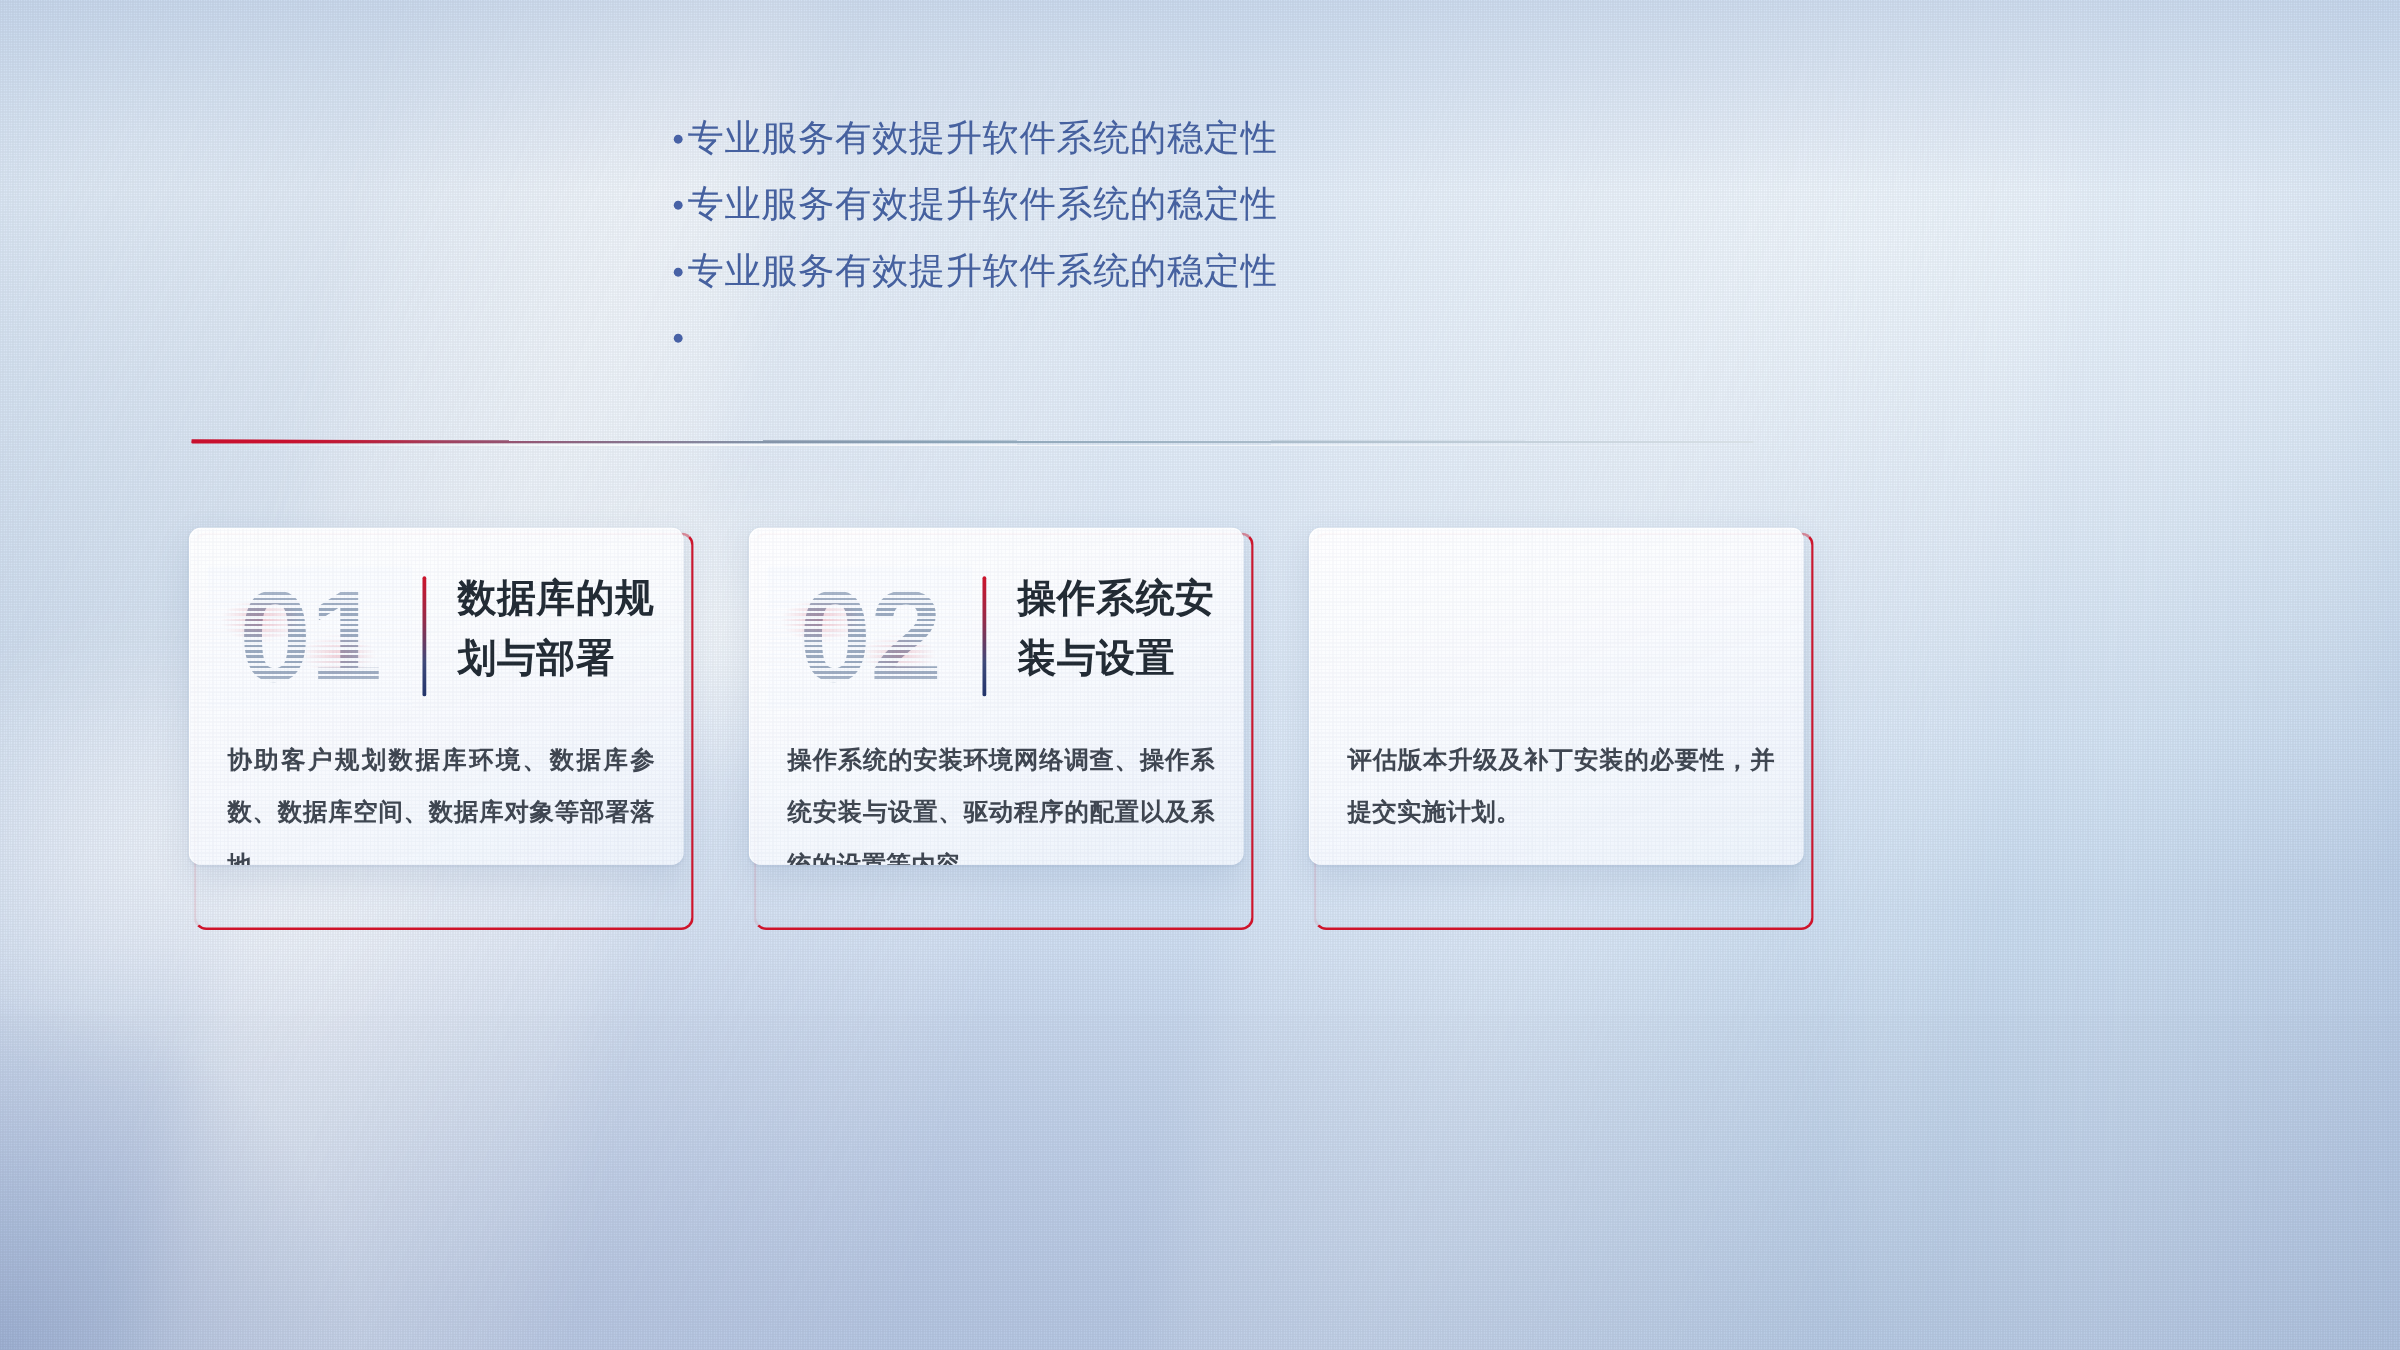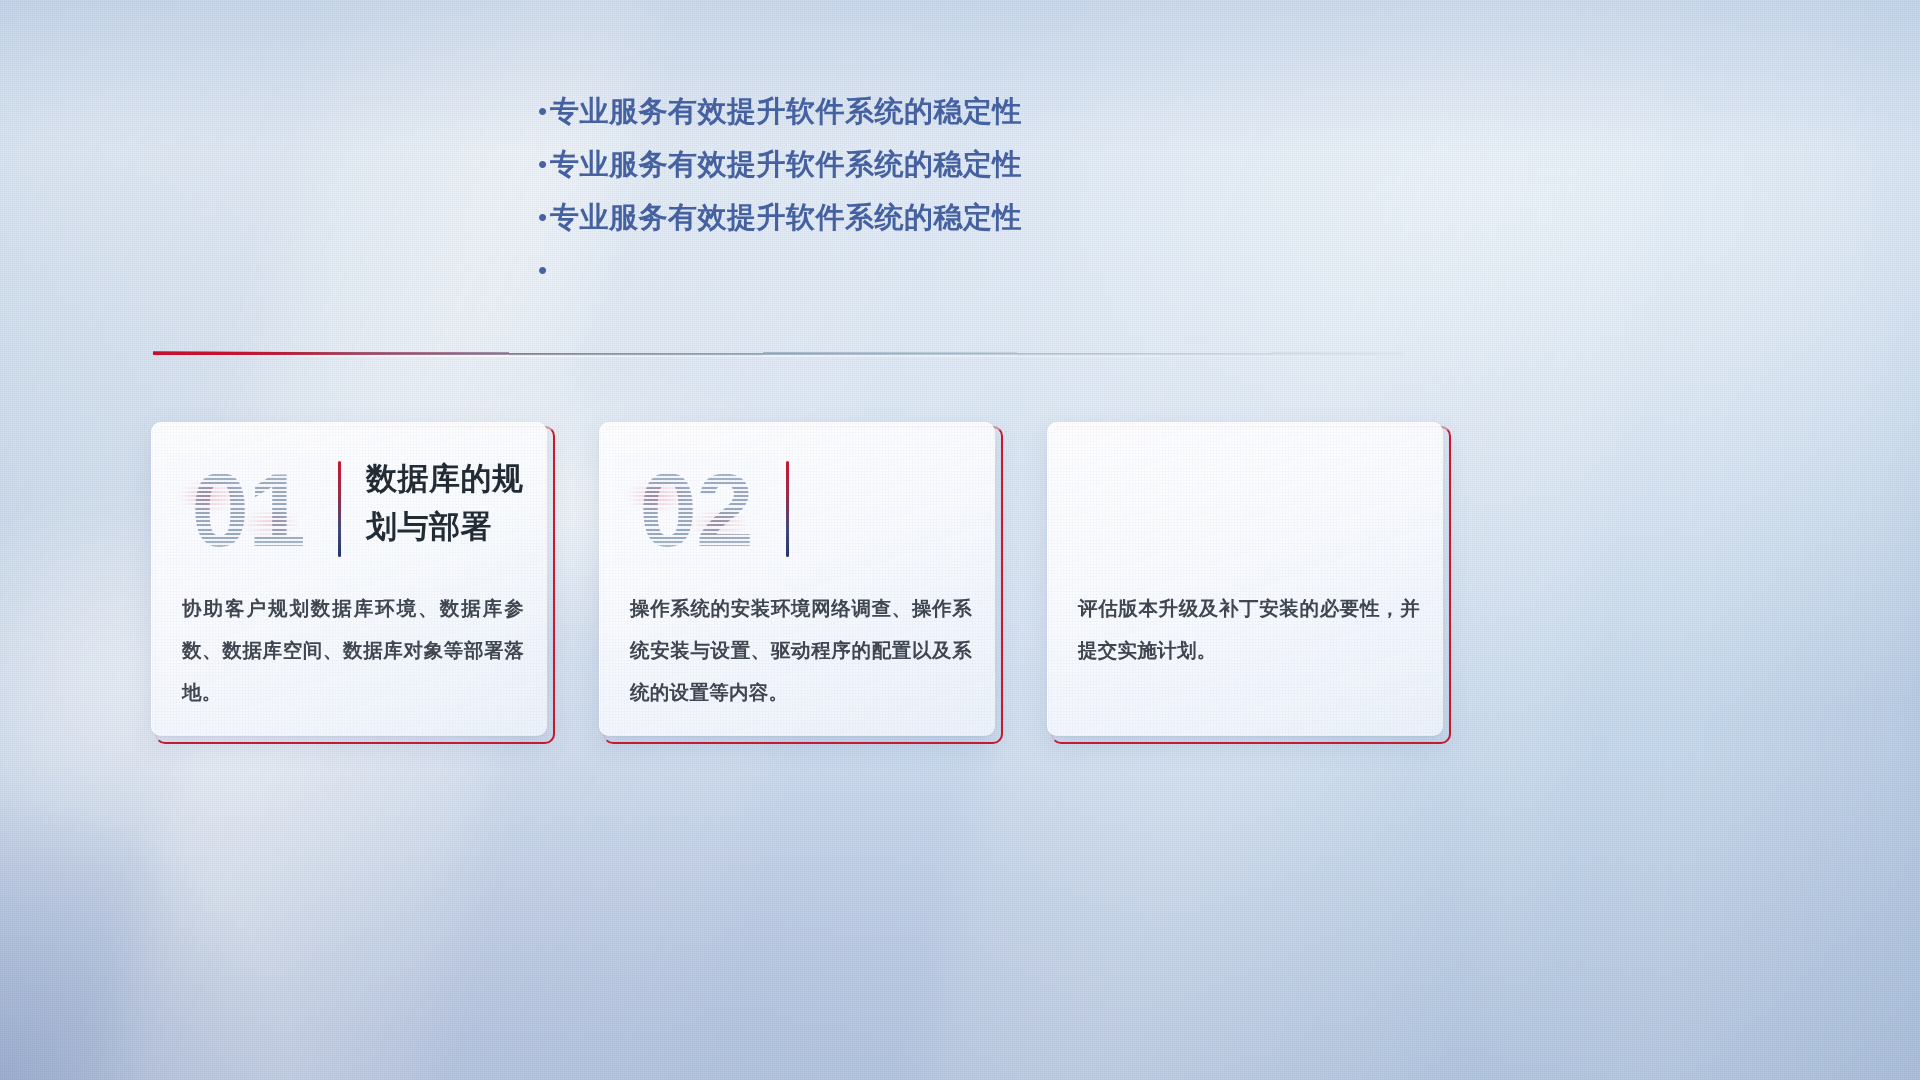--- a/index.html
+++ b/index.html
@@ -71,21 +71,21 @@
   }
   .bullet-dot {
     width:30px; flex:0 0 30px;
     color:#4761a5; font-size:26px; line-height:50px;
     text-align:left; padding-left:18px;
   }
   .bullet-text {
     font-size:29px; line-height:50px;
     color:#46619f;
     letter-spacing:.5px;
-    font-weight:700;
+    font-weight:400;
     white-space:nowrap;
   }
 
   
   #divider {
     position:absolute; left:153px; top:348px; width:1250px; height:14px;
     z-index:5;
   }
   .div-main {
     position:absolute; left:0; top:4px; width:100%; height:3px;
@@ -121,21 +121,21 @@
   }
   
   .card-redline {
     position:absolute; left:4px; top:4px; width:400px; height:318px;
     border-radius:10px;
     border:2px solid #cf142b;
     border-left-color:rgba(207,20,43,.10);
     border-top-color:rgba(207,20,43,.45);
   }
   .card-face {
-    position:absolute; left:0; top:0; width:396px; height:314px;
+    position:absolute; left:0; top:0; width:396px; height:270px;
     border-radius:10px;
     background:
       linear-gradient(160deg, rgba(255,255,255,.96) 0%, rgba(252,253,255,.93) 40%, rgba(240,245,252,.90) 100%);
     border-top:1px solid rgba(255,255,255,.95);
     border-left:1px solid rgba(255,255,255,.85);
     box-shadow:0 10px 26px rgba(90,116,160,.16), 0 1px 2px rgba(90,116,160,.10);
     overflow:hidden;
   }
   .card-face::after {
     content:""; position:absolute; inset:0;
@@ -259,20 +259,21 @@
   <div class="card">
     <div class="card-redline"></div>
     <div class="card-face">
       <div class="card-head">
         <div class="ghost-num-wrap">
           <div class="ghost-num-base">02</div>
           <div class="ghost-num-tint"></div>
           <div class="ghost-num-mask"></div>
         </div>
         <div class="title-bar"></div>
+        <div class="card-title">操作系统安装与设置</div>
       </div>
       <div class="card-body">操作系统的安装环境网络调查、操作系统安装与设置、驱动程序的配置以及系统的设置等内容。</div>
     </div>
   </div>
 
   <div class="card">
     <div class="card-redline"></div>
     <div class="card-face">
       <div class="card-body">评估版本升级及补丁安装的必要性，并提交实施计划。</div>
     </div>

